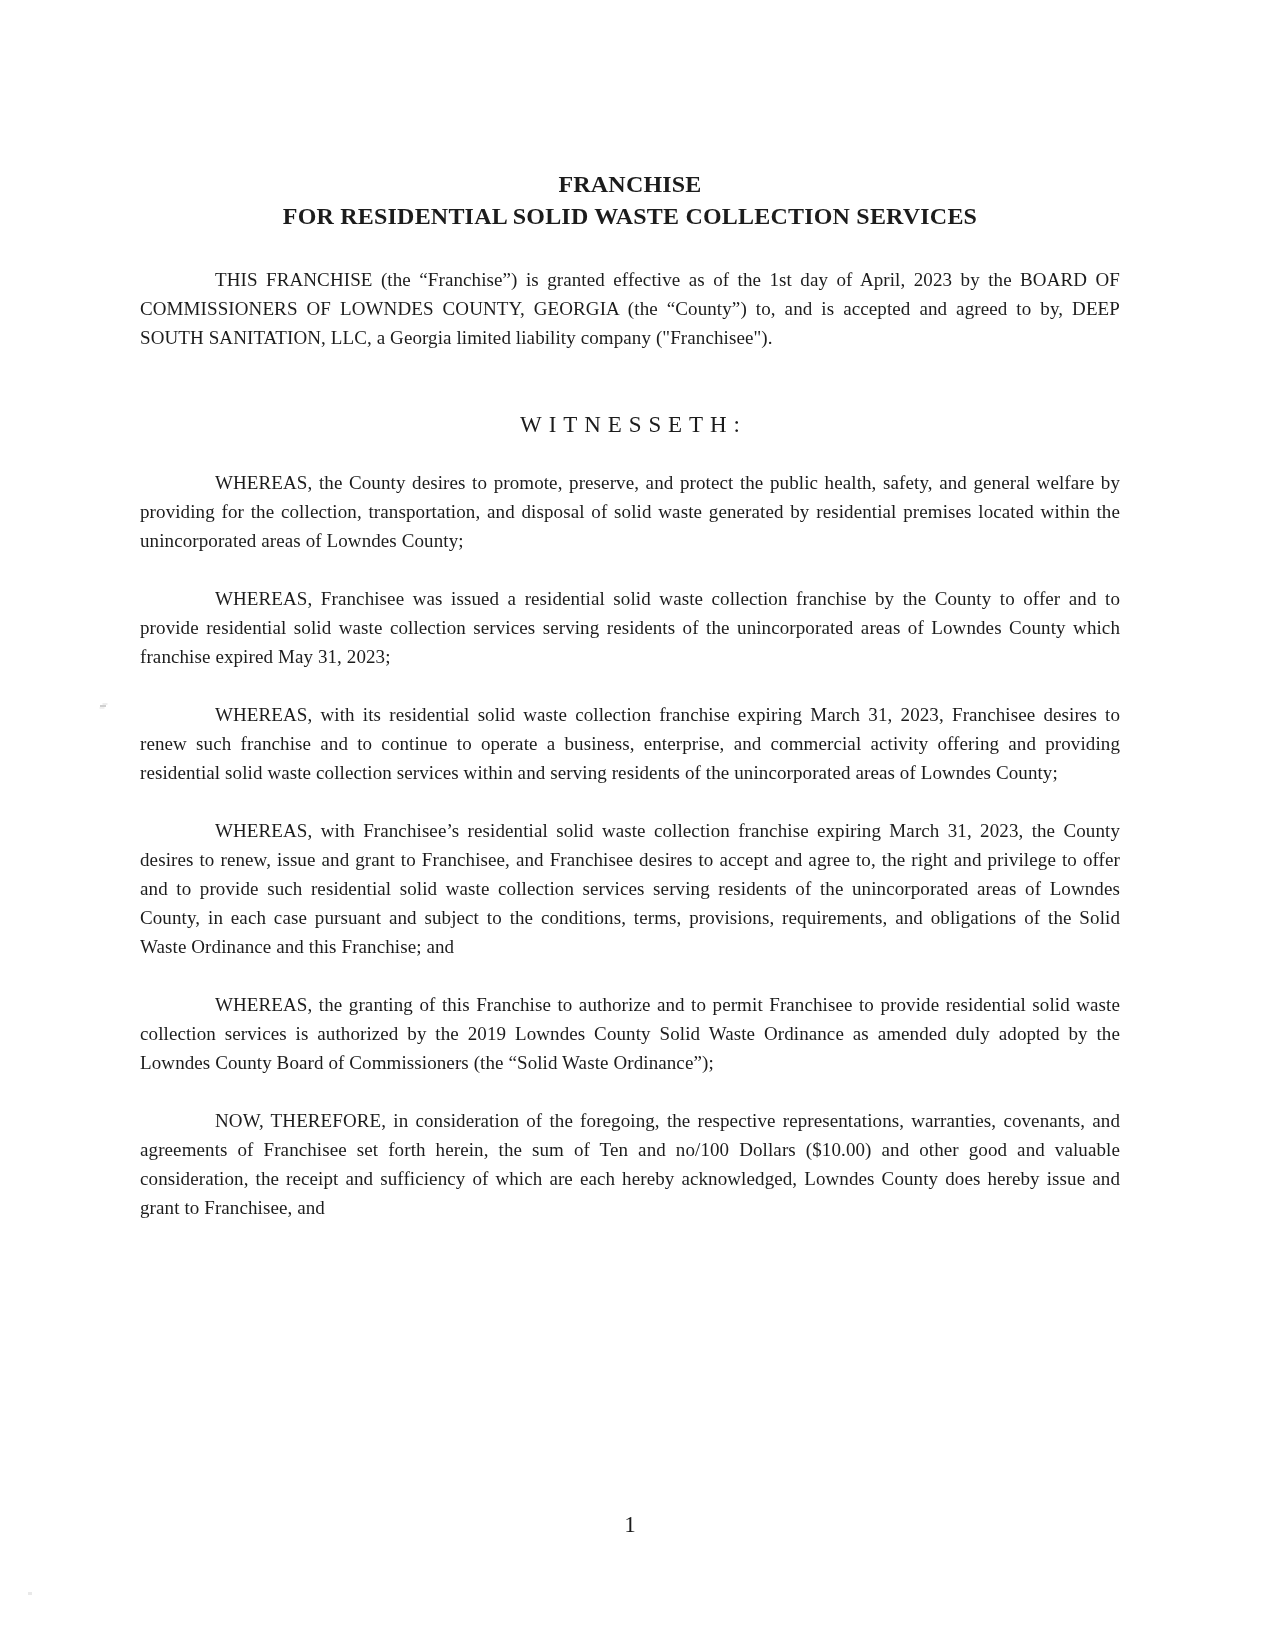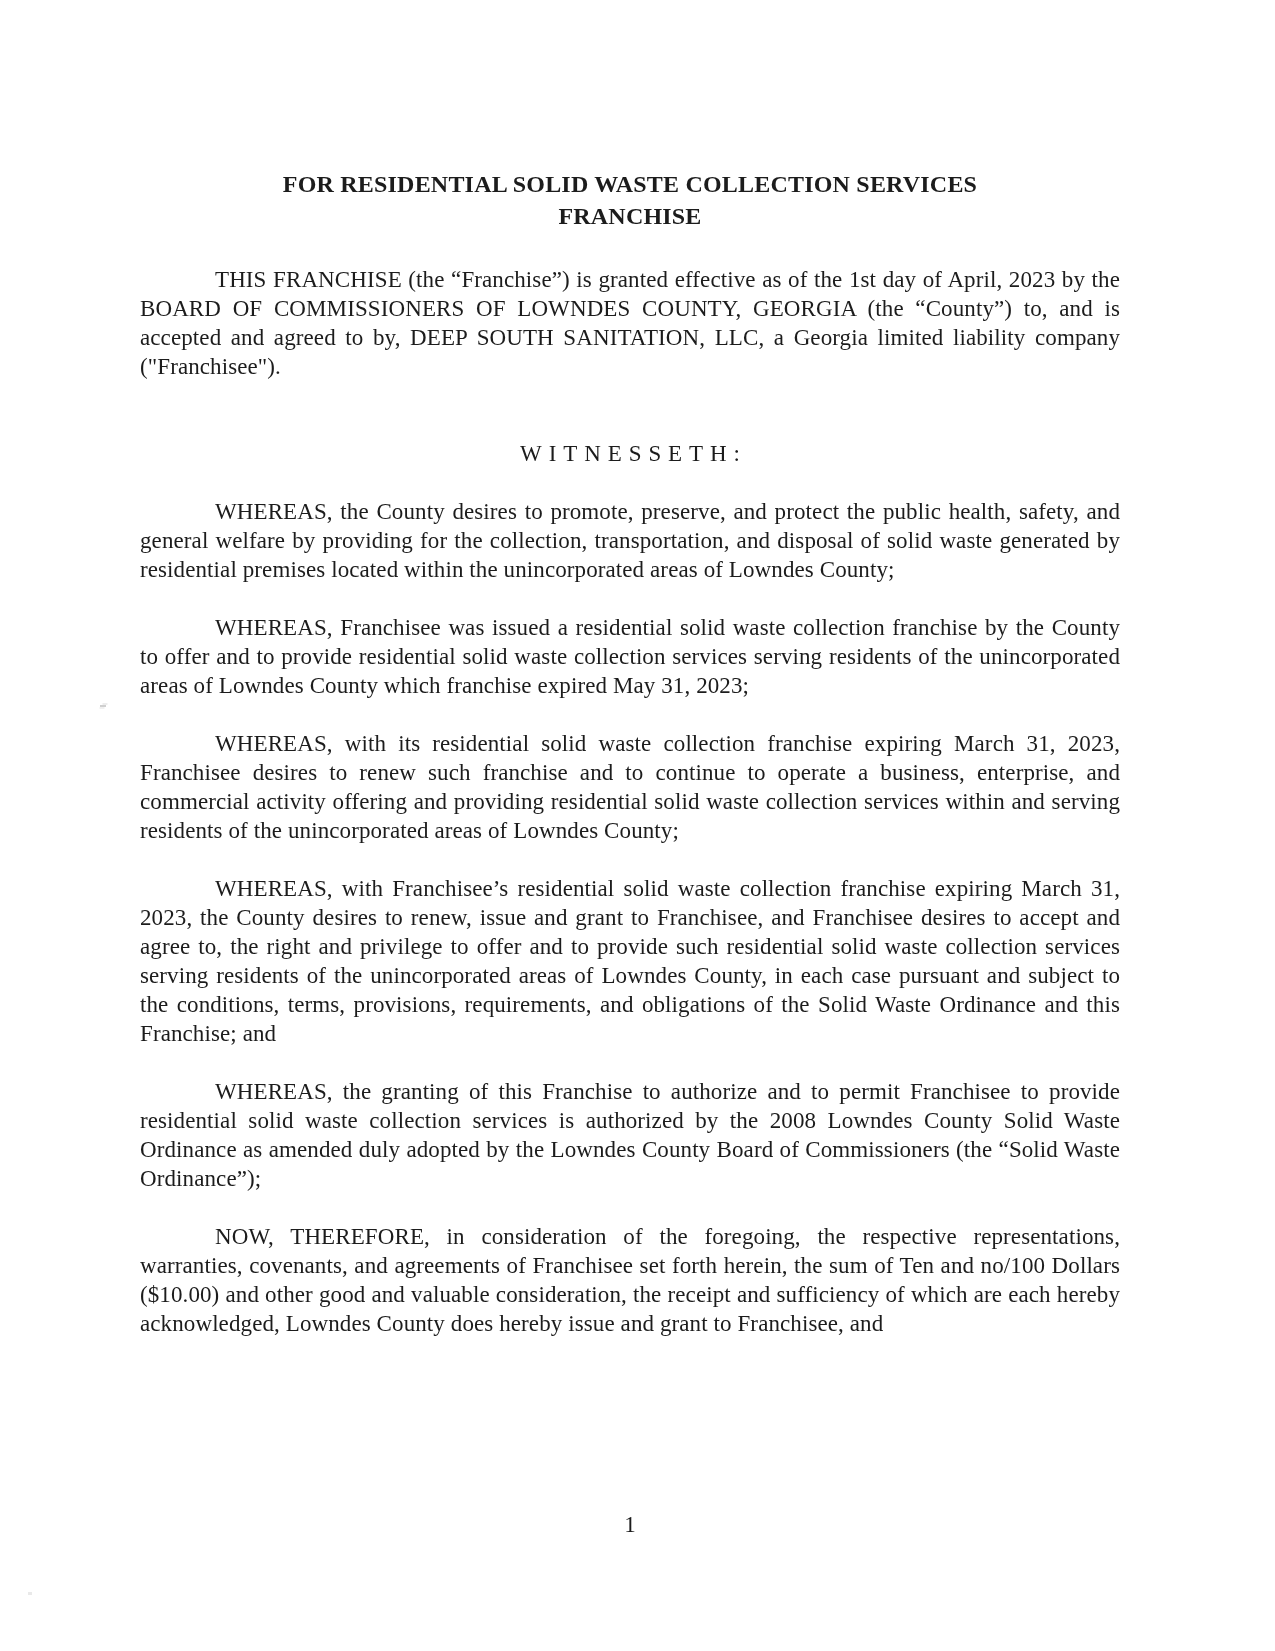--- a/index.html
+++ b/index.html
@@ -28,21 +28,21 @@
     font-size: 24px;
     line-height: 32px;
     font-weight: bold;
     letter-spacing: 0.2px;
   }
   .doc-title .title-line {
     display: block;
   }
   p.body-para {
     margin: 29px 0 0 0;
-    font-size: 23px;
+    font-size: 19px;
     line-height: 29px;
     text-align: justify;
     text-indent: 75px;
     letter-spacing: 0.1px;
   }
   p.body-para.first {
     margin-top: 33px;
   }
   h2.witnesseth {
     margin: 58px 0 0 0;
@@ -83,38 +83,38 @@
   }
 </style>
 </head>
 <body>
 
 <div class="page">
 
   <div class="content">
 
     <h1 class="doc-title">
+      <span class="title-line">FRANCHISE</span>
       <span class="title-line">FOR RESIDENTIAL SOLID WASTE COLLECTION SERVICES</span>
-      <span class="title-line">FRANCHISE</span>
     </h1>
 
     <p class="body-para first">THIS FRANCHISE (the “Franchise”) is granted effective as of the 1st day of April, 2023 by the BOARD OF COMMISSIONERS OF LOWNDES COUNTY, GEORGIA (the “County”) to, and is accepted and agreed to by, DEEP SOUTH SANITATION, LLC, a Georgia limited liability company ("Franchisee").</p>
 
     <h2 class="witnesseth">WITNESSETH:</h2>
 
     <p class="body-para">WHEREAS, the County desires to promote, preserve, and protect the public health, safety, and general welfare by providing for the collection, transportation, and disposal of solid waste generated by residential premises located within the unincorporated areas of Lowndes County;</p>
 
 
     <p class="body-para">WHEREAS, Franchisee was issued a residential solid waste collection franchise by the County to offer and to provide residential solid waste collection services serving residents of the unincorporated areas of Lowndes County which franchise expired May 31, 2023;</p>
 
     <p class="body-para">WHEREAS, with its residential solid waste collection franchise expiring March 31, 2023, Franchisee desires to renew such franchise and to continue to operate a business, enterprise, and commercial activity offering and providing residential solid waste collection services within and serving residents of the unincorporated areas of Lowndes County;</p>
 
     <p class="body-para">WHEREAS, with Franchisee’s residential solid waste collection franchise expiring March 31, 2023, the County desires to renew, issue and grant to Franchisee, and Franchisee desires to accept and agree to, the right and privilege to offer and to provide such residential solid waste collection services serving residents of the unincorporated areas of Lowndes County, in each case pursuant and subject to the conditions, terms, provisions, requirements, and obligations of the Solid Waste Ordinance and this Franchise; and</p>
 
-    <p class="body-para">WHEREAS, the granting of this Franchise to authorize and to permit Franchisee to provide residential solid waste collection services is authorized by the 2008 Lowndes County Solid Waste Ordinance as amended duly adopted by the Lowndes County Board of Commissioners (the “Solid Waste Ordinance”);</p>
+    <p class="body-para">WHEREAS, the granting of this Franchise to authorize and to permit Franchisee to provide residential solid waste collection services is authorized by the 2019 Lowndes County Solid Waste Ordinance as amended duly adopted by the Lowndes County Board of Commissioners (the “Solid Waste Ordinance”);</p>
 
     <p class="body-para">NOW, THEREFORE, in consideration of the foregoing, the respective representations, warranties, covenants, and agreements of Franchisee set forth herein, the sum of Ten and no/100 Dollars ($10.00) and other good and valuable consideration, the receipt and sufficiency of which are each hereby acknowledged, Lowndes County does hereby issue and grant to Franchisee, and</p>
 
   </div>
 
   <div class="page-number">1</div>
 
   <div class="scan-artifact artifact-1"></div>
   <div class="scan-artifact artifact-2"></div>
 

